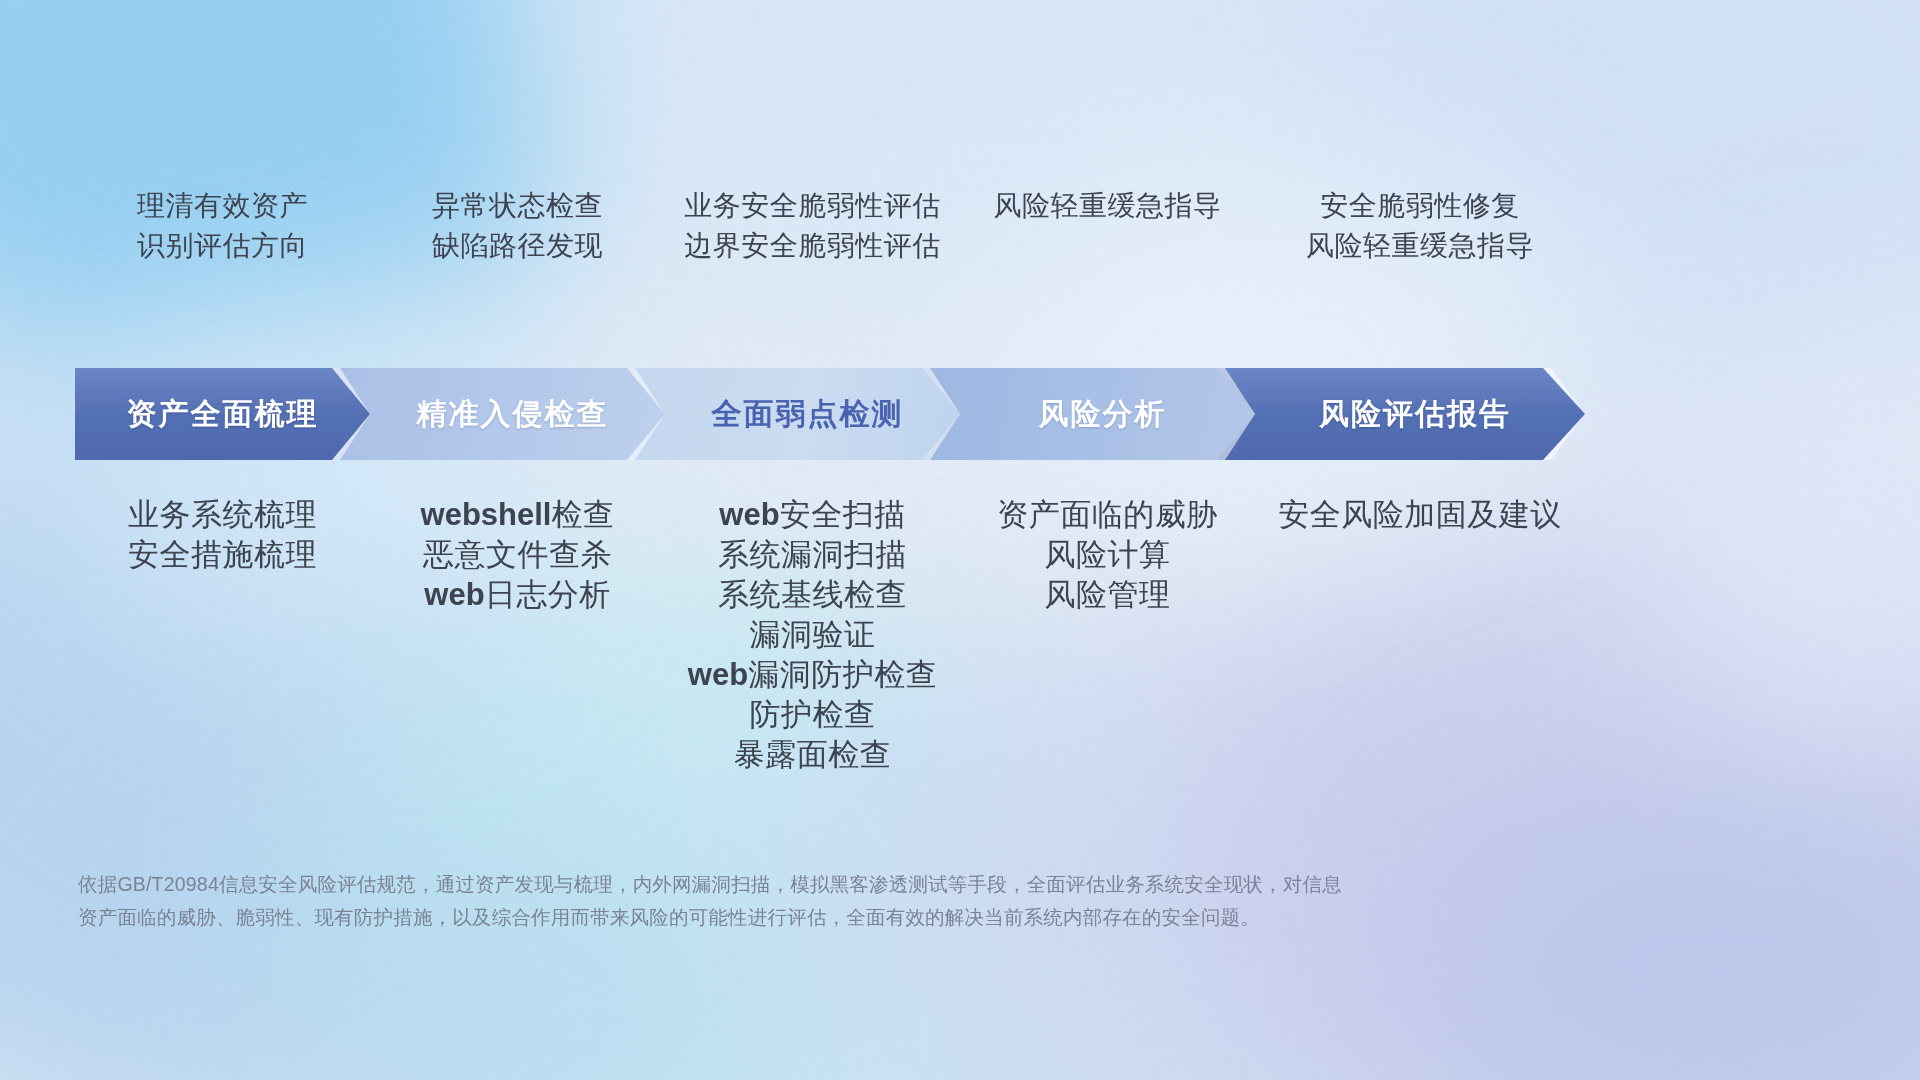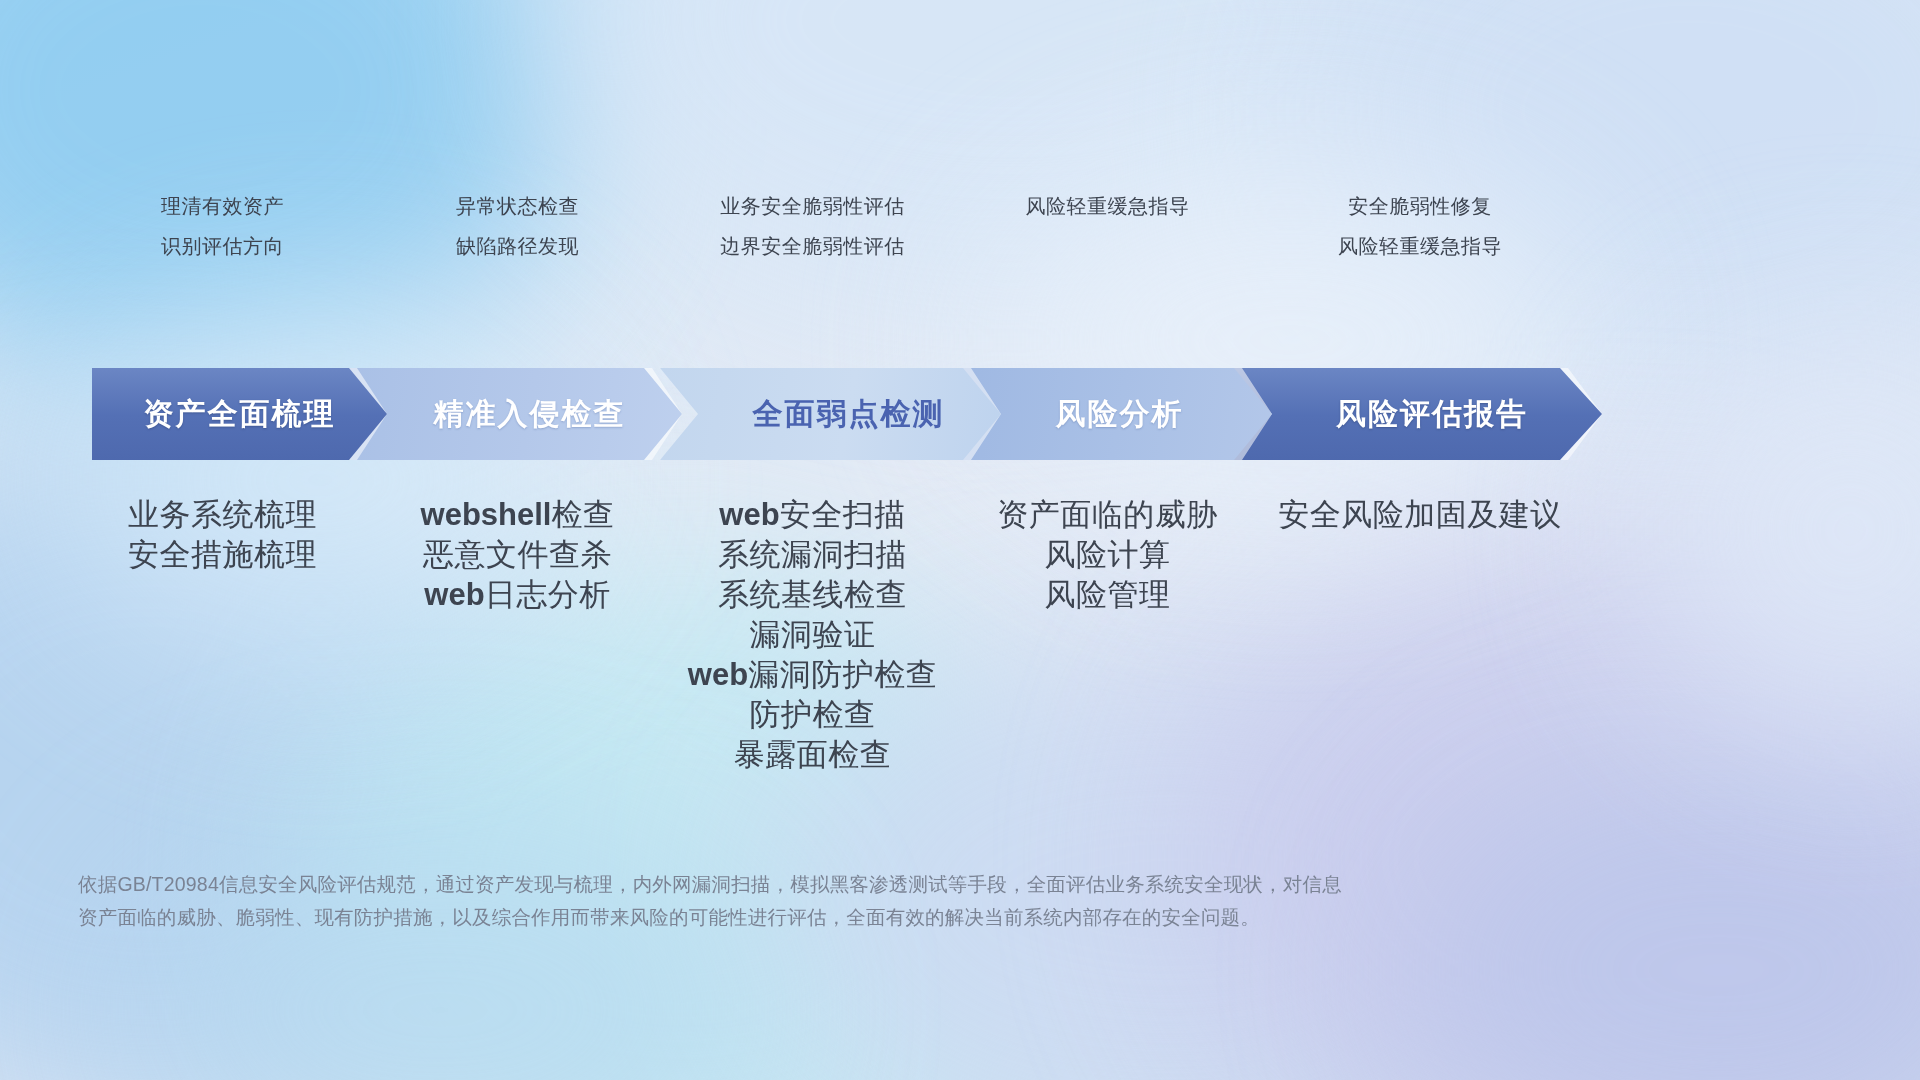--- a/index.html
+++ b/index.html
@@ -60,21 +60,21 @@
   .c0 { width: 295px; }
   .c1 { width: 295px; }
   .c2 { width: 295px; }
   .c3 { width: 295px; }
   .c4 { width: 330px; }
 
   
   #top-captions { top: 186px; }
   #top-captions .col { padding-top: 0; }
   .cap-line {
-    font-size: 20px;
+    font-size: 28px;
     line-height: 40px;
     color: #3d4450;
     letter-spacing: .5px;
     white-space: nowrap;
   }
 
   
   #chevron-band {
     position: absolute;
     left: 75px;
@@ -82,21 +82,20 @@
     width: 1770px;
     height: 92px;
   }
   .chev {
     position: absolute;
     top: 0;
     height: 92px;
     display: flex;
     align-items: center;
     justify-content: center;
-    margin-left: 17px;
   }
   .chev .label {
     font-size: 30px;
     font-weight: bold;
     letter-spacing: 2px;
     white-space: nowrap;
     position: relative;
     z-index: 2;
   }
   .chev .shape {
@@ -205,21 +204,21 @@
           </div>
           <div class="label" style="color: rgb(255, 255, 255); text-shadow: rgba(30, 45, 90, 0.35) 0px 1px 2px; padding-left: 0px;">资产全面梳理</div>
         </div>
         <div class="chev shape-mid" style="left: 249px; width: 341px; z-index: 9;">
           <div class="shape">
             <div class="edge"></div>
             <div class="fill" style="background: linear-gradient(100deg, rgb(169, 192, 230) 0%, rgb(180, 200, 234) 55%, rgb(190, 208, 238) 100%);"></div>
           </div>
           <div class="label" style="color: rgb(255, 255, 255); text-shadow: rgba(60, 85, 145, 0.3) 0px 1px 2px; padding-left: 36px;">精准入侵检查</div>
         </div>
-        <div class="chev shape-mid" style="left: 568px; width: 341px; z-index: 8;">
+        <div class="chev shape-mid" style="left: 544px; width: 341px; z-index: 8;">
           <div class="shape">
             <div class="edge"></div>
             <div class="fill" style="background: linear-gradient(100deg, rgb(194, 214, 238) 0%, rgb(203, 220, 241) 55%, rgb(190, 211, 238) 100%);"></div>
           </div>
           <div class="label" style="color: rgb(74, 99, 176); text-shadow: none; padding-left: 36px;">全面弱点检测</div>
         </div>
         <div class="chev shape-mid" style="left: 839px; width: 341px; z-index: 7;">
           <div class="shape">
             <div class="edge"></div>
             <div class="fill" style="background: linear-gradient(100deg, rgb(157, 183, 226) 0%, rgb(169, 192, 230) 55%, rgb(179, 199, 233) 100%);"></div>

